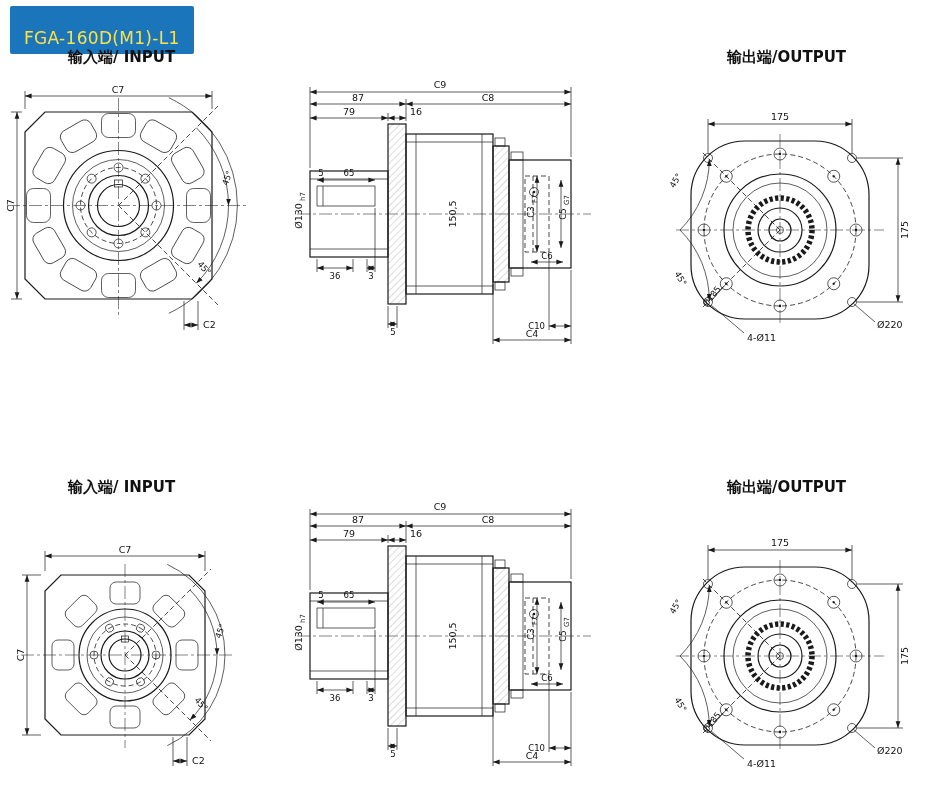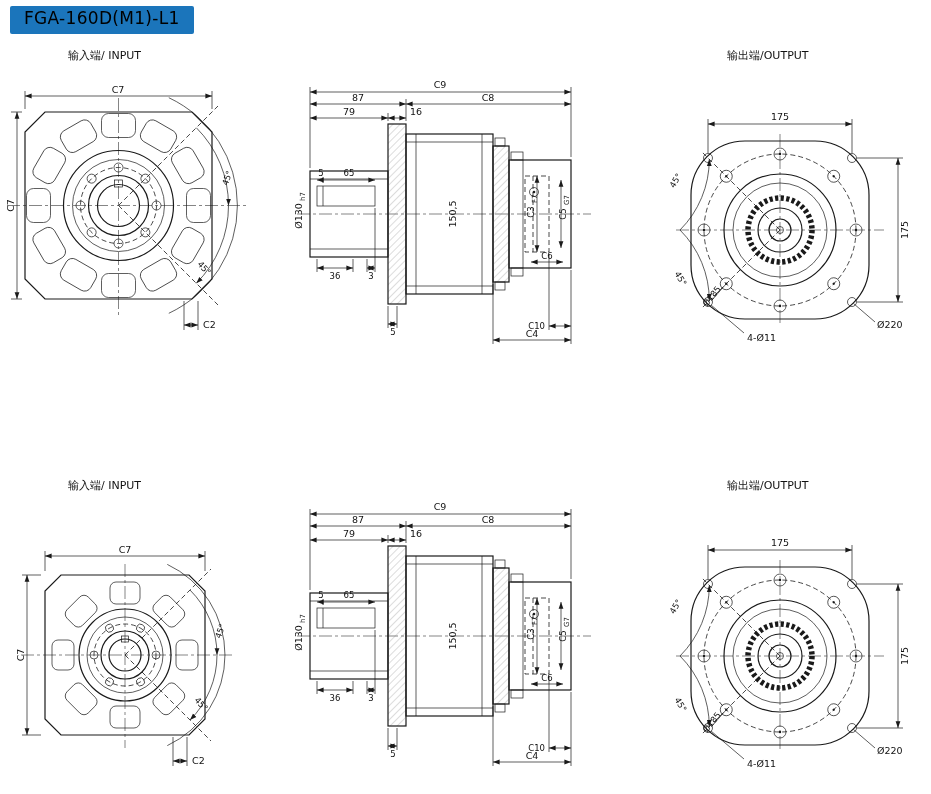--- a/index.html
+++ b/index.html
@@ -1,21 +1,21 @@
 <!DOCTYPE html>
 <html><head>
 <meta charset="utf-8">
 <style>
   * { margin:0; padding:0; box-sizing:border-box; }
   html,body { background:#ffffff; }
   .sheet { position:relative; width:931px; height:794px; background:#ffffff; overflow:hidden;
            font-family:"DejaVu Sans", sans-serif; }
-  .badge { position:absolute; left:10px; background:#1b75bb; color:#000000; font-size:17px;
-           line-height:1; padding:4px 14px 7px; border-radius:2px; letter-spacing:.3px; }
-  .viewlabel { position:absolute; font-size:11px; color:#111; white-space:pre; }
+  .badge { position:absolute; left:10px; background:#1b75bb; color:#fde047; font-size:17px;
+           line-height:1; padding:24px 14px 7px; border-radius:2px; letter-spacing:.3px; }
+  .viewlabel { position:absolute; font-size:15px; color:#111; white-space:pre;font-weight:bold; }
   svg.view { position:absolute; overflow:visible; }
   svg text { font-family:"DejaVu Sans", sans-serif; fill:#111; }
   .t9 { font-size:9.5px; } .t8 { font-size:8.5px; } .t7 { font-size:7px; }
   .ln  { stroke:#1a1a1a; stroke-width:1.2; fill:none; }
   .ln2 { stroke:#1a1a1a; stroke-width:0.7; fill:none; }
   .dim { stroke:#1a1a1a; stroke-width:0.7; fill:none; }
   .cl  { stroke:#333;    stroke-width:0.6; stroke-dasharray:13 3 3 3; fill:none; }
   .dash{ stroke:#1a1a1a; stroke-width:0.8; stroke-dasharray:5 3; fill:none; }
   .spl { stroke:#1a1a1a; stroke-width:5.5; stroke-dasharray:3.2 2.4; fill:none; }
 </style>

